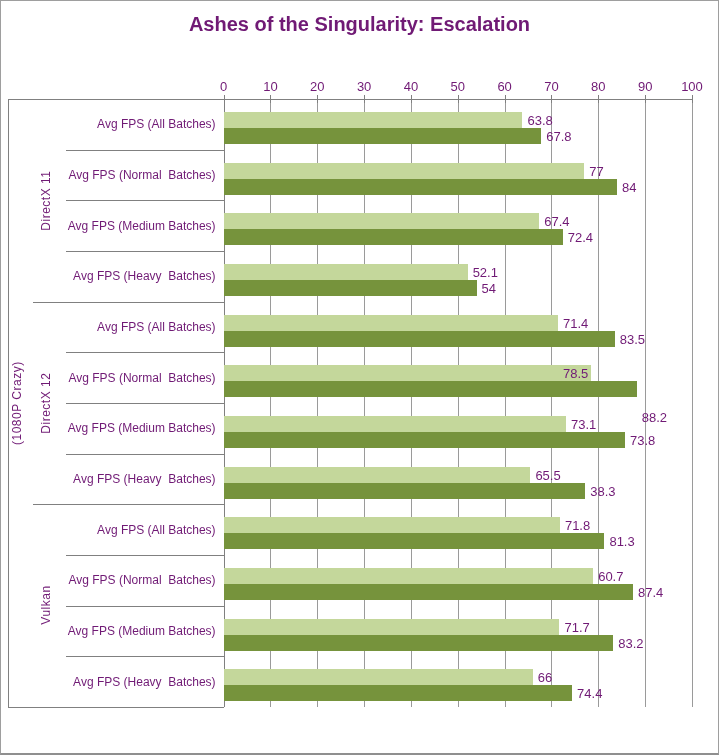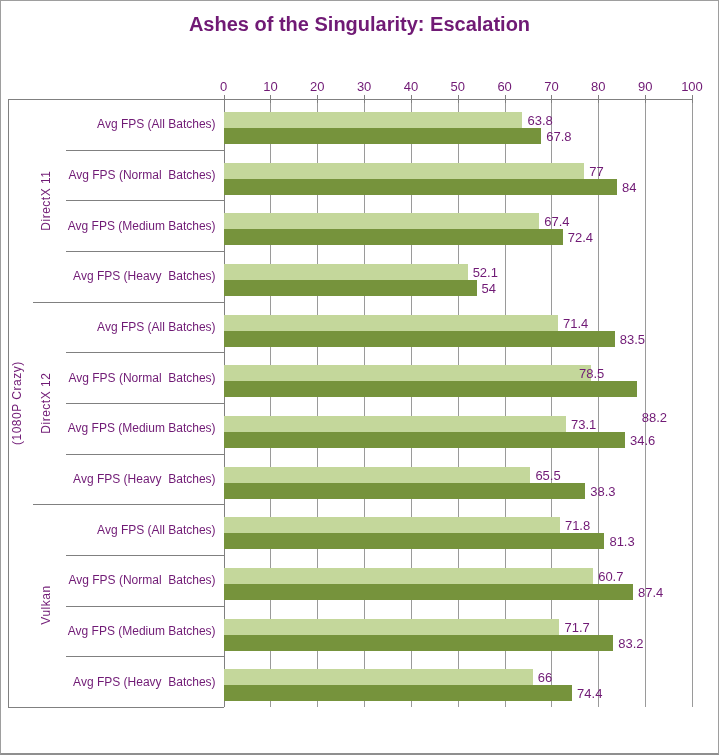--- a/index.html
+++ b/index.html
@@ -122,29 +122,29 @@
       <div class="hline" style="left: 32px; top: 300.667px; width: 190.6px;"></div>
       <div class="vtext" style="left: 36px; width: 18px; top: 98px; height: 202.667px;">DirectX 11</div>
       <div class="cat-label" style="left: 58px; width: 156.6px; top: 318px;">Avg FPS (All Batches)</div>
       <div class="bar" style="left: 222.6px; top: 313.667px; width: 334.438px; height: 16px; background: rgb(196, 215, 155);"></div>
       <div class="val-label" style="left: 562.038px; top: 314.667px;">71.4</div>
       <div class="bar" style="left: 222.6px; top: 329.667px; width: 391.114px; height: 16px; background: rgb(118, 147, 60);"></div>
       <div class="val-label" style="left: 618.714px; top: 330.667px;">83.5</div>
       <div class="hline" style="left: 65px; top: 351.333px; width: 157.6px;"></div>
       <div class="cat-label" style="left: 58px; width: 156.6px; top: 368.667px;">Avg FPS (Normal  Batches)</div>
       <div class="bar" style="left: 222.6px; top: 364.333px; width: 367.694px; height: 16px; background: rgb(196, 215, 155);"></div>
-      <div class="val-label" style="left: 578px; top: 365.333px; text-align: right;">78.5</div>
+      <div class="val-label" style="left: 562px; top: 365.333px; text-align: right;">78.5</div>
       <div class="bar" style="left: 222.6px; top: 380.333px; width: 413.129px; height: 16px; background: rgb(118, 147, 60);"></div>
       <div class="val-label" style="left: 640.729px; top: 381.333px; margin-top: 28px;">88.2</div>
       <div class="hline" style="left: 65px; top: 402px; width: 157.6px;"></div>
       <div class="cat-label" style="left: 58px; width: 156.6px; top: 419.333px;">Avg FPS (Medium Batches)</div>
       <div class="bar" style="left: 222.6px; top: 415px; width: 342.4px; height: 16px; background: rgb(196, 215, 155);"></div>
       <div class="val-label" style="left: 570px; top: 416px;">73.1</div>
       <div class="bar" style="left: 222.6px; top: 431px; width: 401.419px; height: 16px; background: rgb(118, 147, 60);"></div>
-      <div class="val-label" style="left: 629.019px; top: 432px;">34.6</div>
+      <div class="val-label" style="left: 629.019px; top: 432px;">73.8</div>
       <div class="hline" style="left: 65px; top: 452.667px; width: 157.6px;"></div>
       <div class="cat-label" style="left: 58px; width: 156.6px; top: 470px;">Avg FPS (Heavy  Batches)</div>
       <div class="bar" style="left: 222.6px; top: 465.667px; width: 306.802px; height: 16px; background: rgb(196, 215, 155);"></div>
       <div class="val-label" style="left: 534.402px; top: 466.667px;">65.5</div>
       <div class="bar" style="left: 222.6px; top: 481.667px; width: 361.605px; height: 16px; background: rgb(118, 147, 60);"></div>
       <div class="val-label" style="left: 589.205px; top: 482.667px;">38.3</div>
       <div class="hline" style="left: 32px; top: 503.333px; width: 190.6px;"></div>
       <div class="vtext" style="left: 36px; width: 18px; top: 300.667px; height: 202.667px;">DirectX 12</div>
       <div class="cat-label" style="left: 58px; width: 156.6px; top: 520.667px;">Avg FPS (All Batches)</div>
       <div class="bar" style="left: 222.6px; top: 516.333px; width: 336.311px; height: 16px; background: rgb(196, 215, 155);"></div>

